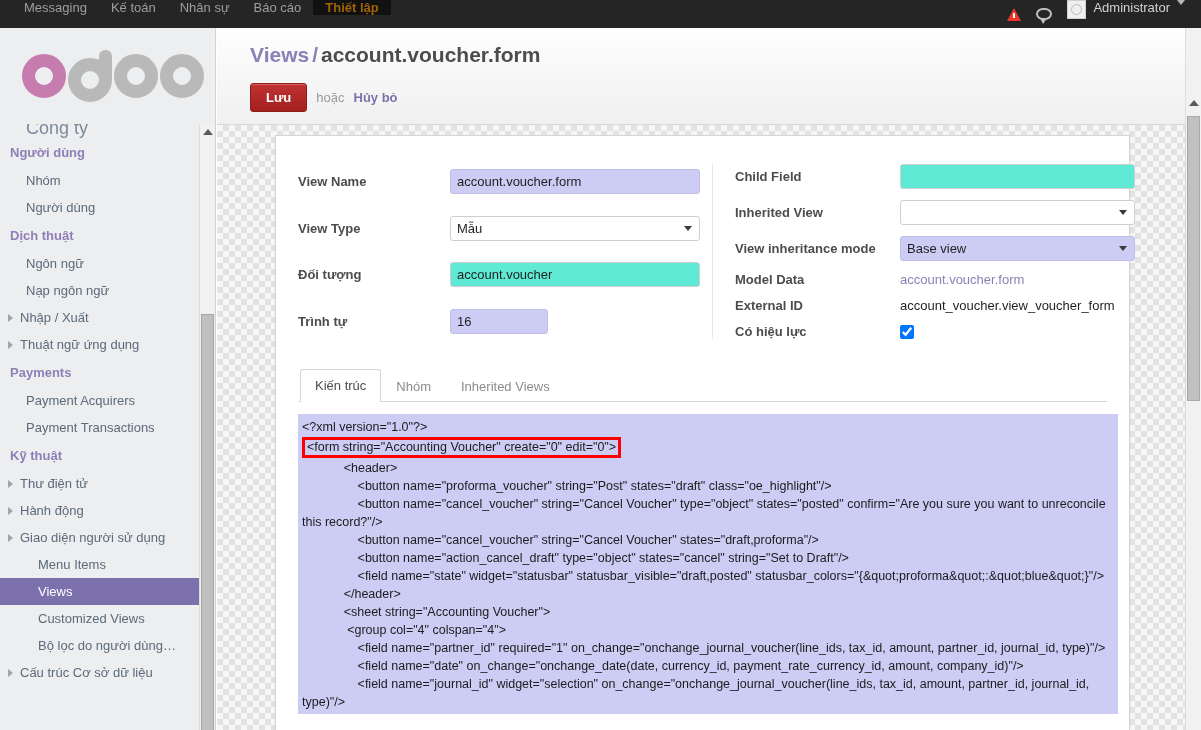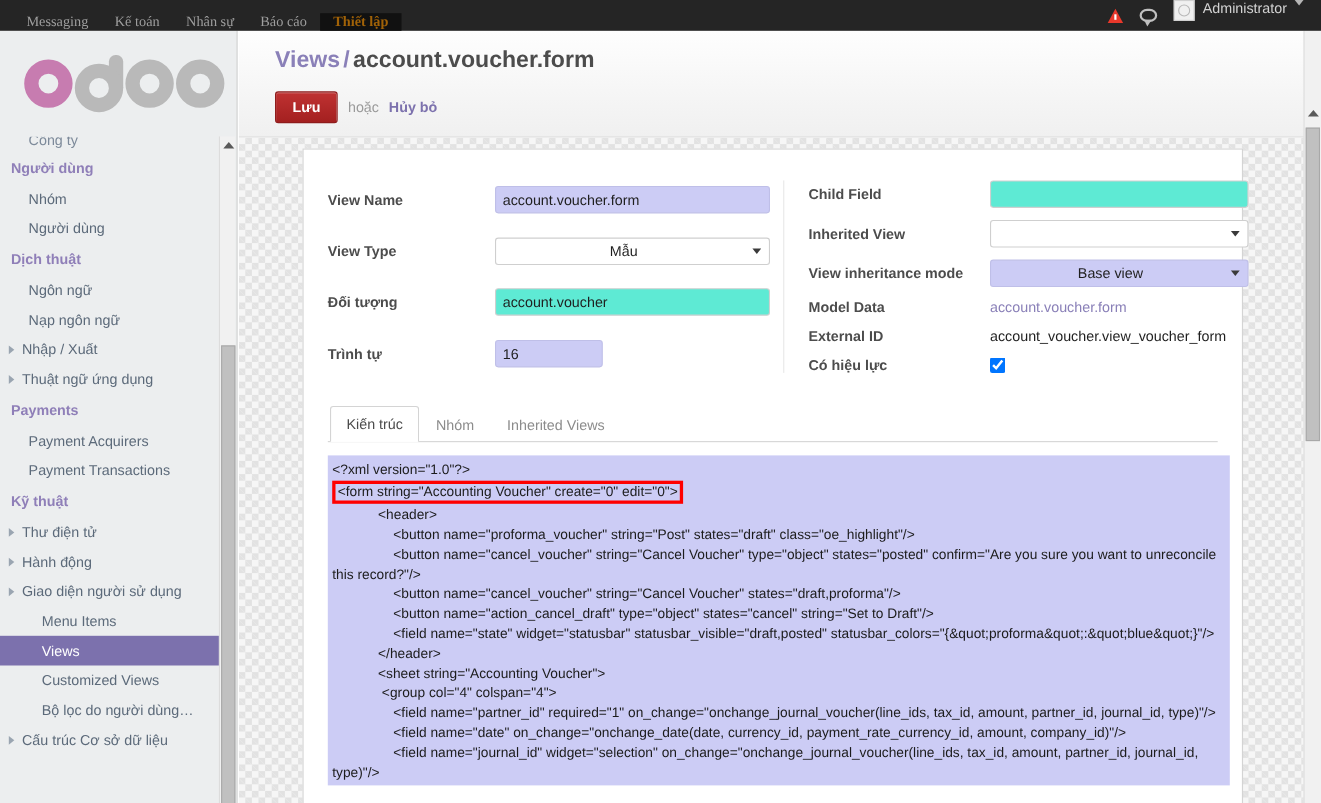--- a/index.html
+++ b/index.html
@@ -16,21 +16,21 @@
     position: relative;
   }
 
   
   #topbar {
     position: absolute; left: 0; top: 0; width: 1201px; height: 28px;
     background: #252525;
     display: flex; align-items: stretch;
     z-index: 40;
   }
-  .menu-list { display: flex; align-items: flex-end; margin-left: 12px; font-family: Liberation Serif, serif; }
+  .menu-list { display: flex; align-items: flex-start; margin-left: 12px; }
   .menu-item {
     display: flex; align-items: center;
     padding: 0 12px;
     color: #9e9e9e;
     font-size: 13px;
     cursor: pointer;
     white-space: nowrap;
   }
   .menu-item.active { background: #111111; color: #a16207; font-weight: bold; }
   .topbar-right {
@@ -127,21 +127,21 @@
     width: 216px; height: 606px;
     overflow: hidden;
   }
   .nav-inner { padding-bottom: 10px; }
   .nav-group-title {
     font-weight: bold; font-size: 13px;
     color: #8f7fb8;
     padding: 7px 0 7px 10px;
   }
   .nav-clipped {
-    color: #7d8a9a; font-size: 13px;
+    color: #7d8a9a; font-size: 18px;
     padding-left: 26px;
     height: 14px; overflow: hidden;
     line-height: 8px;
   }
   .nav-item {
     display: flex; align-items: center;
     padding: 6px 0 6px 26px;
     color: #5c6a7a; font-size: 13px;
     cursor: pointer;
   }
@@ -304,21 +304,20 @@
   select.sel {
     -webkit-appearance: none; appearance: none;
     font-family: "Liberation Sans", sans-serif;
     font-size: 13px; color: #1f1f1f;
     height: 25px;
     border: 1px solid #cfcfcf;
     border-radius: 3px;
     padding: 0 22px 0 6px;
     background: #ffffff;
     outline: none;
-    text-align: center;
   }
   select.w-full { width: 250px; }
   select.w-right { width: 235px; }
   .sel-caret {
     position: absolute; right: 8px; top: 10px;
     width: 0; height: 0; pointer-events: none;
     border-left: 4px solid transparent;
     border-right: 4px solid transparent;
     border-top: 5px solid #3a3a3a;
   }

